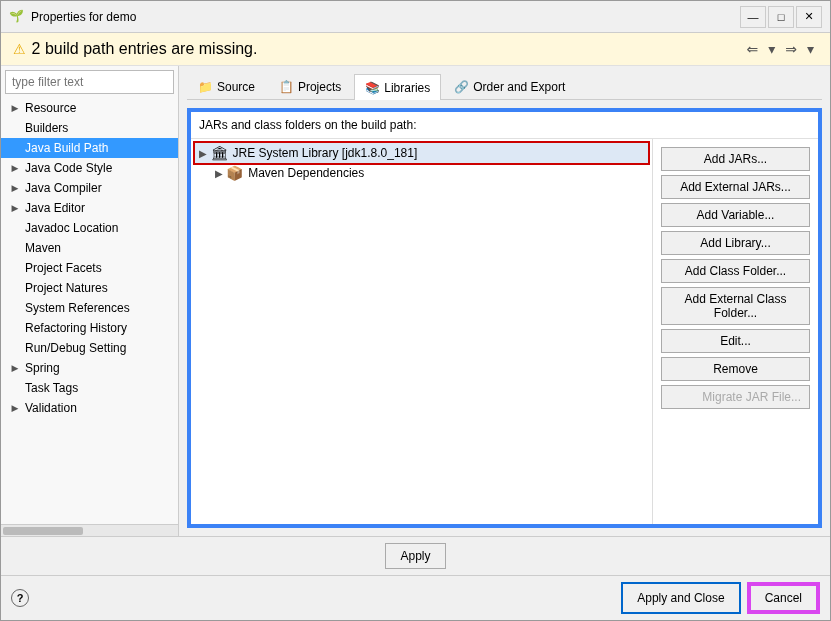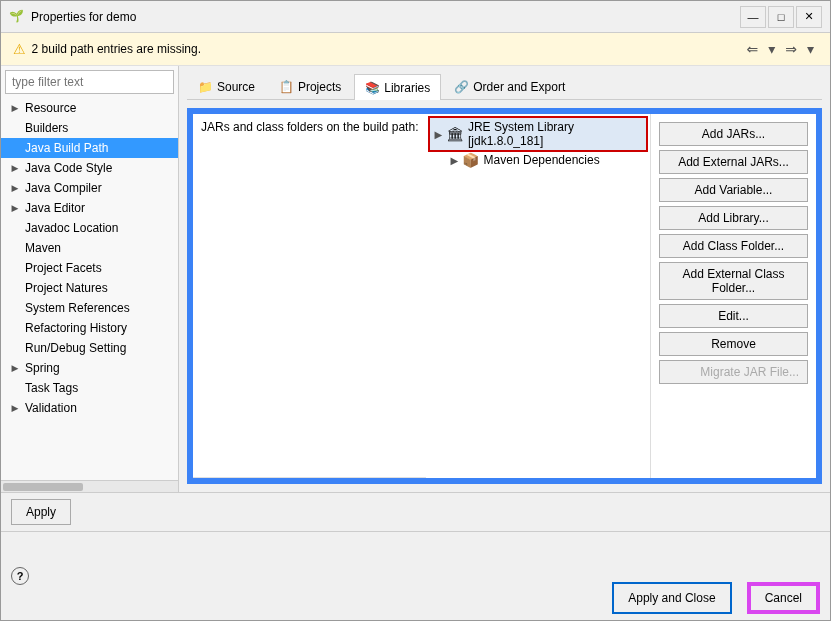--- a/index.html
+++ b/index.html
@@ -10,21 +10,21 @@
     .title-bar { background: #f0f0f0; height: 32px; display: flex; align-items: center; padding: 0 8px; border-bottom: 1px solid #ccc; }
     .title-bar-icon { width: 16px; height: 16px; margin-right: 6px; }
     .title-bar-text { flex: 1; font-size: 12px; font-weight: normal; }
     .title-bar-controls { display: flex; gap: 2px; }
     .title-bar-btn { width: 26px; height: 22px; background: #f0f0f0; border: 1px solid #ccc; cursor: pointer; font-size: 11px; display: flex; align-items: center; justify-content: center; }
     
     .content { flex: 1; display: flex; flex-direction: column; }
     
     .warning-bar { background: #fff8dc; border-bottom: 1px solid #e0e0e0; padding: 6px 12px; display: flex; align-items: center; gap: 6px; }
     .warning-icon { color: #e6a800; font-size: 14px; }
-    .warning-text { font-size: 12px; }
+    .warning-text { font-size: 16px; }
     .nav-arrows { margin-left: auto; display: flex; gap: 2px; }
     .nav-btn { background: transparent; border: none; cursor: pointer; font-size: 14px; color: #555; padding: 2px 4px; }
     
     .main-area { flex: 1; display: flex; }
     
     .sidebar { width: 178px; background: #f8f8f8; border-right: 1px solid #ccc; display: flex; flex-direction: column; overflow: hidden; }
     .filter-input { width: 100%; padding: 4px 6px; border: 1px solid #bbb; background: white; font-size: 12px; margin: 4px; width: calc(100% - 8px); }
     .sidebar-items { flex: 1; overflow-y: auto; }
     .sidebar-item { padding: 3px 8px; cursor: pointer; display: flex; align-items: center; gap: 4px; font-size: 12px; color: #000; }
     .sidebar-item.selected { background: #3399ff; color: white; }
@@ -32,42 +32,42 @@
     .sidebar-scrollbar { height: 12px; background: #e8e8e8; border-top: 1px solid #ccc; display: flex; align-items: center; padding: 0 2px; }
     .scrollbar-thumb { height: 8px; width: 80px; background: #bbb; border-radius: 2px; }
     
     .right-panel { flex: 1; display: flex; flex-direction: column; padding: 8px; }
     
     .tabs { display: flex; border-bottom: 1px solid #ccc; margin-bottom: 8px; }
     .tab { padding: 5px 10px; cursor: pointer; border: 1px solid transparent; border-bottom: none; font-size: 12px; display: flex; align-items: center; gap: 4px; background: #f0f0f0; margin-right: 2px; }
     .tab.active { background: white; border-color: #ccc; border-bottom-color: white; margin-bottom: -1px; }
     .tab-icon { font-size: 12px; }
     
-    .tab-content { flex: 1; display: flex; flex-direction: row; border: 6px solid #3b82f6; background: white; }
+    .tab-content { flex: 1; display: flex; flex-direction: column; border: 4px solid #3b82f6; background: white; }
     .tab-content-inner { flex: 1; display: flex; }
     
     .path-label { padding: 6px 8px; font-size: 12px; border-bottom: 1px solid #e0e0e0; }
     
     .lib-list { flex: 1; border-right: 1px solid #ddd; overflow-y: auto; padding: 4px; }
     .lib-item { display: flex; align-items: center; gap: 4px; padding: 2px 4px; cursor: pointer; font-size: 12px; }
     .lib-item.selected { background: #dde8f5; outline: 2px solid #cc0000; }
     .lib-item .expand-arrow { color: #555; font-size: 10px; }
     .lib-icon { font-size: 14px; }
     
     .lib-buttons { display: flex; flex-direction: column; gap: 4px; padding: 8px; width: 165px; }
     .lib-btn { padding: 4px 8px; background: #f0f0f0; border: 1px solid #aaa; cursor: pointer; font-size: 12px; text-align: center; }
     .lib-btn:disabled { color: #aaa; cursor: default; }
     .lib-btn.disabled { color: #aaa; cursor: default; background: #f0f0f0; text-align: right; }
     
-    .bottom-bar { border-top: 1px solid #ccc; padding: 6px 10px; display: flex; align-items: center; justify-content: flex-start; gap: 4px; background: #f0f0f0; }
+    .bottom-bar { border-top: 1px solid #ccc; padding: 6px 10px; display: flex; align-items: center; justify-content: center; gap: 4px; background: #f0f0f0; }
     .apply-btn { padding: 5px 14px; background: #f0f0f0; border: 1px solid #aaa; cursor: pointer; font-size: 12px; }
     
     .footer { border-top: 1px solid #ccc; padding: 6px 10px; display: flex; align-items: center; background: #f0f0f0; }
     .help-icon { width: 18px; height: 18px; border: 1px solid #666; border-radius: 50%; display: flex; align-items: center; justify-content: center; font-size: 11px; font-weight: bold; cursor: pointer; }
-    .footer-actions { margin-left: auto; display: flex; gap: 15px; margin-top: 44px; }
+    .footer-actions { margin-left: auto; display: flex; gap: 6px; }
     .footer-btn { padding: 5px 14px; background: #f0f0f0; border: 4px solid #d946ef; cursor: pointer; font-size: 12px; }
     .footer-btn.primary { border: 2px solid #0066cc; }
     
     .maven-item { padding-left: 20px; }
   </style>
 </head>
 <body>
 
 <div class="window">
 

